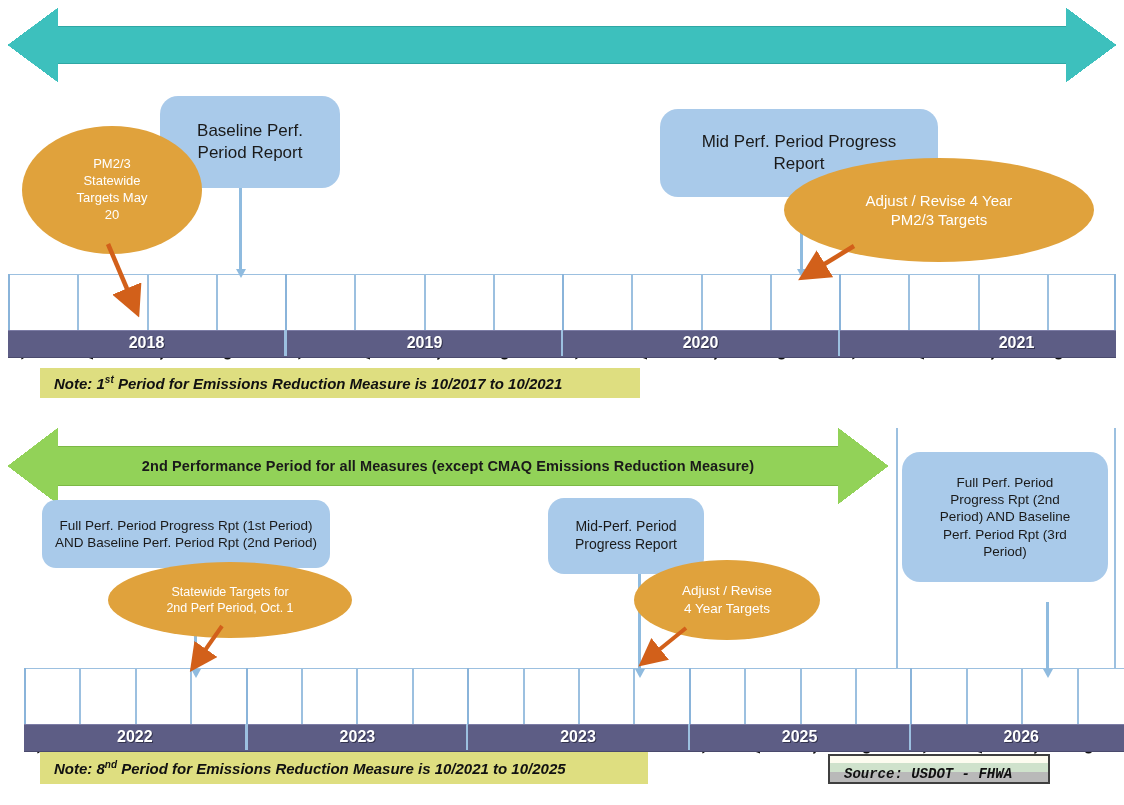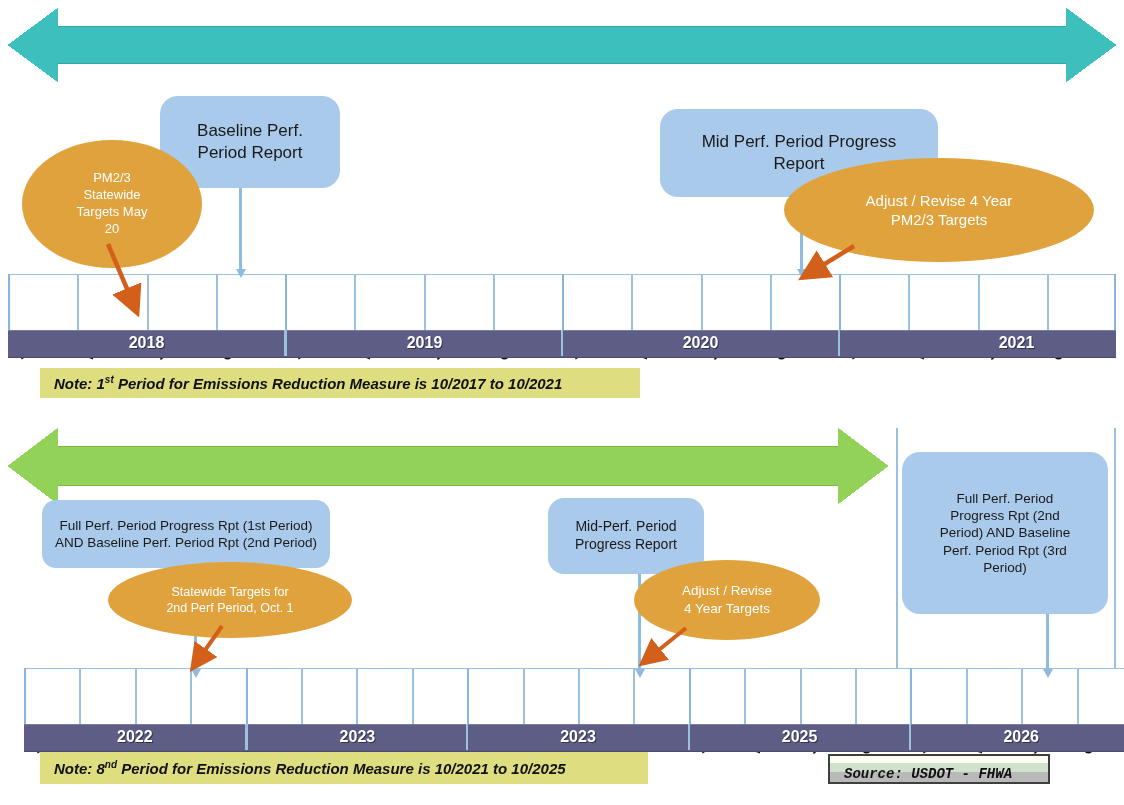--- a/index.html
+++ b/index.html
@@ -93,21 +93,21 @@
 <div class="callout" style="left:160px;top:96px;width:180px;height:92px;font-size:17px;">
   <span>Baseline  Perf.<br>Period Report</span>
 </div>
 <div class="conn" style="left:239px;top:188px;height:82px;"></div>
 
 <div class="callout" style="left:660px;top:109px;width:278px;height:88px;font-size:17px;">
   <span>Mid Perf. Period Progress<br>Report</span>
 </div>
 <div class="conn" style="left:800px;top:164px;height:106px;"></div>
 
-<div class="ellipse" style="left:22px;top:140px;width:180px;height:128px;font-size:13px;">
+<div class="ellipse" style="left:22px;top:126px;width:180px;height:128px;font-size:13px;">
   <span>PM2/3<br>Statewide<br>Targets May<br>20</span>
 </div>
 <svg class="oarrow" style="left:100px;top:238px;" width="70" height="88" viewBox="0 0 70 88">
   <defs>
       <marker id="ah1" markerWidth="7" markerHeight="7" refX="5.2" refY="3.5" orient="auto">
     <path d="M0,0 L7,3.5 L0,7 z" fill="#d2601a"></path>
       </marker>
     </defs>
   <line x1="8" y1="6" x2="36" y2="72" stroke="#d2601a" stroke-width="4.5" marker-end="url(#ah1)"></line>
 </svg>
@@ -176,36 +176,37 @@
 <div class="note" style="left:40px;top:368px;width:600px;height:30px;">
   <span>
     <span>Note:  1</span><sup>st</sup><span> Period for Emissions Reduction Measure is 10/2017 to 10/2021</span>
   </span>
 </div>
 
 <div class="banner green" style="left:8px;top:428px;width:880px;height:76px;">
   <div class="shaft"></div>
   <div class="head-l"></div>
   <div class="head-r"></div>
+  <div class="label" style="font-size:14.5px;">2nd Performance Period for all Measures (except CMAQ Emissions Reduction Measure)</div>
 </div>
 
 <div class="vdiv" style="left:896px;top:428px;height:240px;"></div>
 <div class="vdiv" style="left:1114px;top:428px;height:240px;"></div>
 
 <div class="callout" style="left:42px;top:500px;width:288px;height:68px;font-size:13.5px;border-radius:14px;">
   <span>Full Perf. Period Progress Rpt (1st Period)<br>AND Baseline Perf. Period Rpt (2nd Period)</span>
 </div>
 <div class="conn" style="left:194px;top:568px;height:102px;"></div>
 
 <div class="callout" style="left:548px;top:498px;width:156px;height:76px;font-size:14px;border-radius:16px;">
   <span>Mid-Perf. Period<br>Progress Report</span>
 </div>
 <div class="conn" style="left:638px;top:574px;height:96px;"></div>
 
-<div class="callout" style="left:902px;top:452px;width:206px;height:162px;font-size:13.5px;border-radius:18px;">
+<div class="callout" style="left:902px;top:452px;width:206px;height:130px;font-size:13.5px;border-radius:18px;">
   <span>Full Perf. Period<br>Progress Rpt (2nd<br>Period) AND Baseline<br>Perf. Period Rpt (3rd<br>Period)</span>
 </div>
 <div class="conn" style="left:1046px;top:602px;height:68px;"></div>
 
 <div class="ellipse" style="left:108px;top:562px;width:244px;height:76px;font-size:12.5px;">
   <span>Statewide Targets for<br>2nd Perf Period, Oct. 1</span>
 </div>
 <svg class="oarrow" style="left:178px;top:620px;" width="58" height="58" viewBox="0 0 58 58">
   <defs>
       <marker id="ah3" markerWidth="7" markerHeight="7" refX="5.2" refY="3.5" orient="auto">

